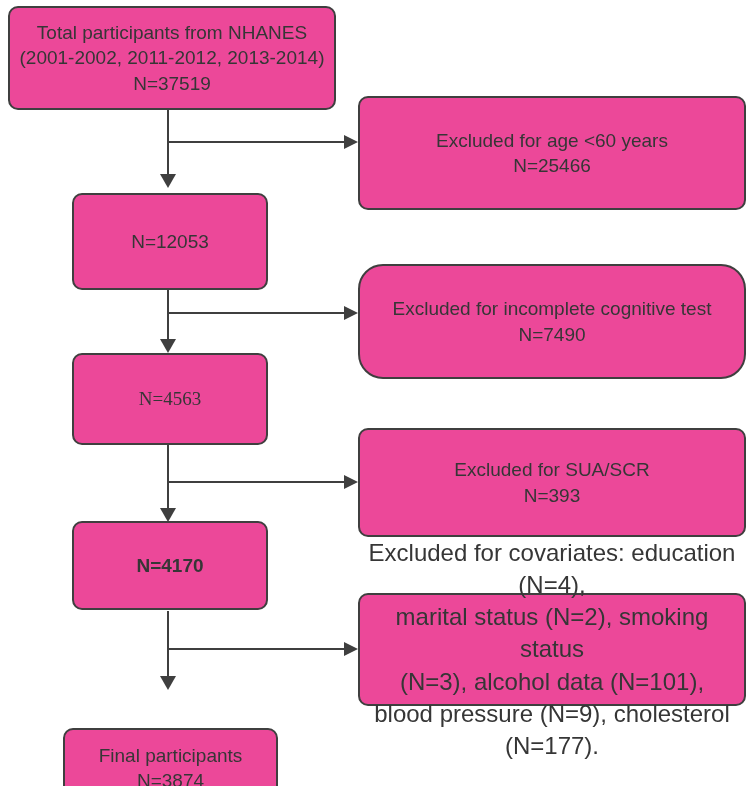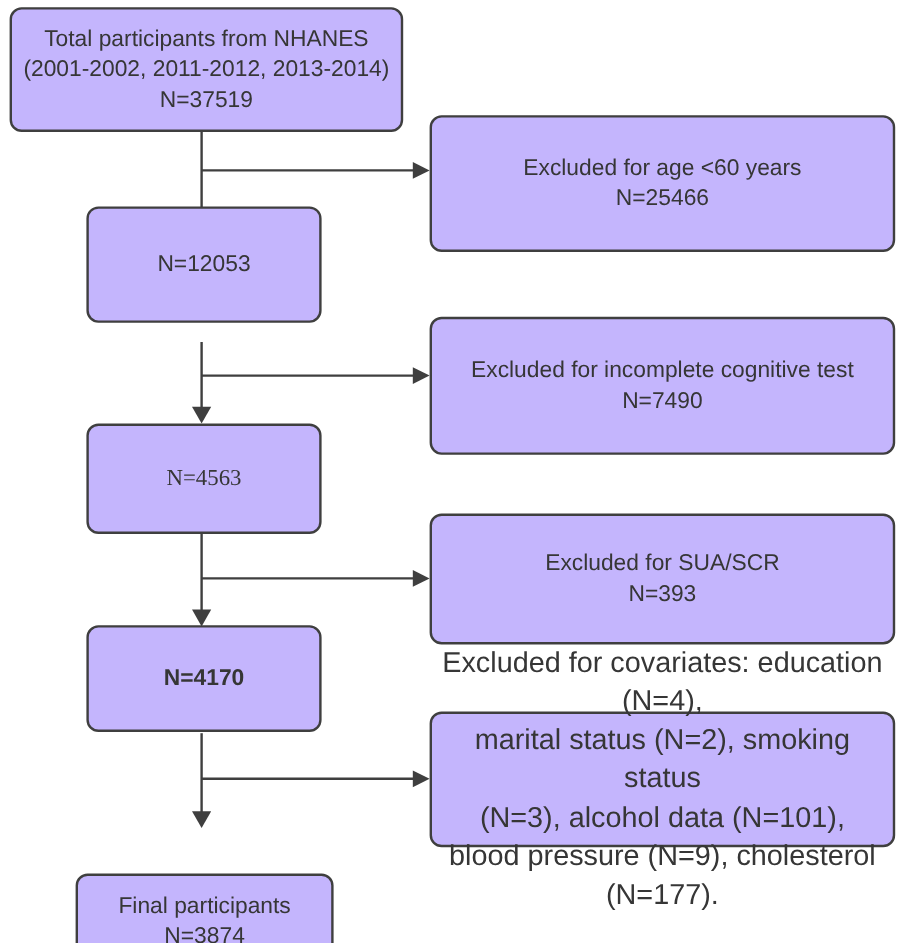--- a/index.html
+++ b/index.html
@@ -17,42 +17,42 @@
   }
   .connectors {
     position: absolute;
     left: 0;
     top: 0;
     pointer-events: none;
   }
   .box {
     position: absolute;
     box-sizing: border-box;
-    background: #c4b5fd;
+    background: #ec4899;
     border: 2px solid #3f3f3f;
     border-radius: 10px;
     display: flex;
     align-items: center;
     justify-content: center;
     text-align: center;
     color: #363636;
     font-size: 19px;
     line-height: 1.34;
     white-space: pre-line;
     padding: 4px 8px;
   }
   
   .box-m0 { left: 8px;  top: 6px;   width: 328px; height: 104px; }
-  .box-m1 { left: 72px; top: 172px; width: 196px; height: 97px;  }
+  .box-m1 { left: 72px; top: 193px; width: 196px; height: 97px;  }
   .box-m2 { left: 72px; top: 353px; width: 196px; height: 92px; font-family: Liberation Serif, serif;  }
   .box-m3 { left: 72px; top: 521px; width: 196px; height: 89px; font-weight: bold;  }
   .box-m4 { left: 63px; top: 728px; width: 215px; height: 80px;  }
   
   .box-e0 { left: 358px; top: 96px;  width: 388px; height: 114px; }
-  .box-e1 { left: 358px; top: 264px; width: 388px; height: 115px; }
+  .box-e1 { left: 358px; top: 264px; width: 388px; height: 115px; border-radius: 25px; }
   .box-e2 { left: 358px; top: 428px; width: 388px; height: 109px; }
   .box-e3 { left: 358px; top: 593px; width: 388px; height: 113px; font-size: 24px; padding: 4px 4px; }
 </style>
 </head>
 <body>
 
 <div class="figure">
 
   <svg class="connectors" width="749" height="786" viewBox="0 0 749 786">
     <g stroke="#3f3f3f" stroke-width="2" fill="#3f3f3f">

